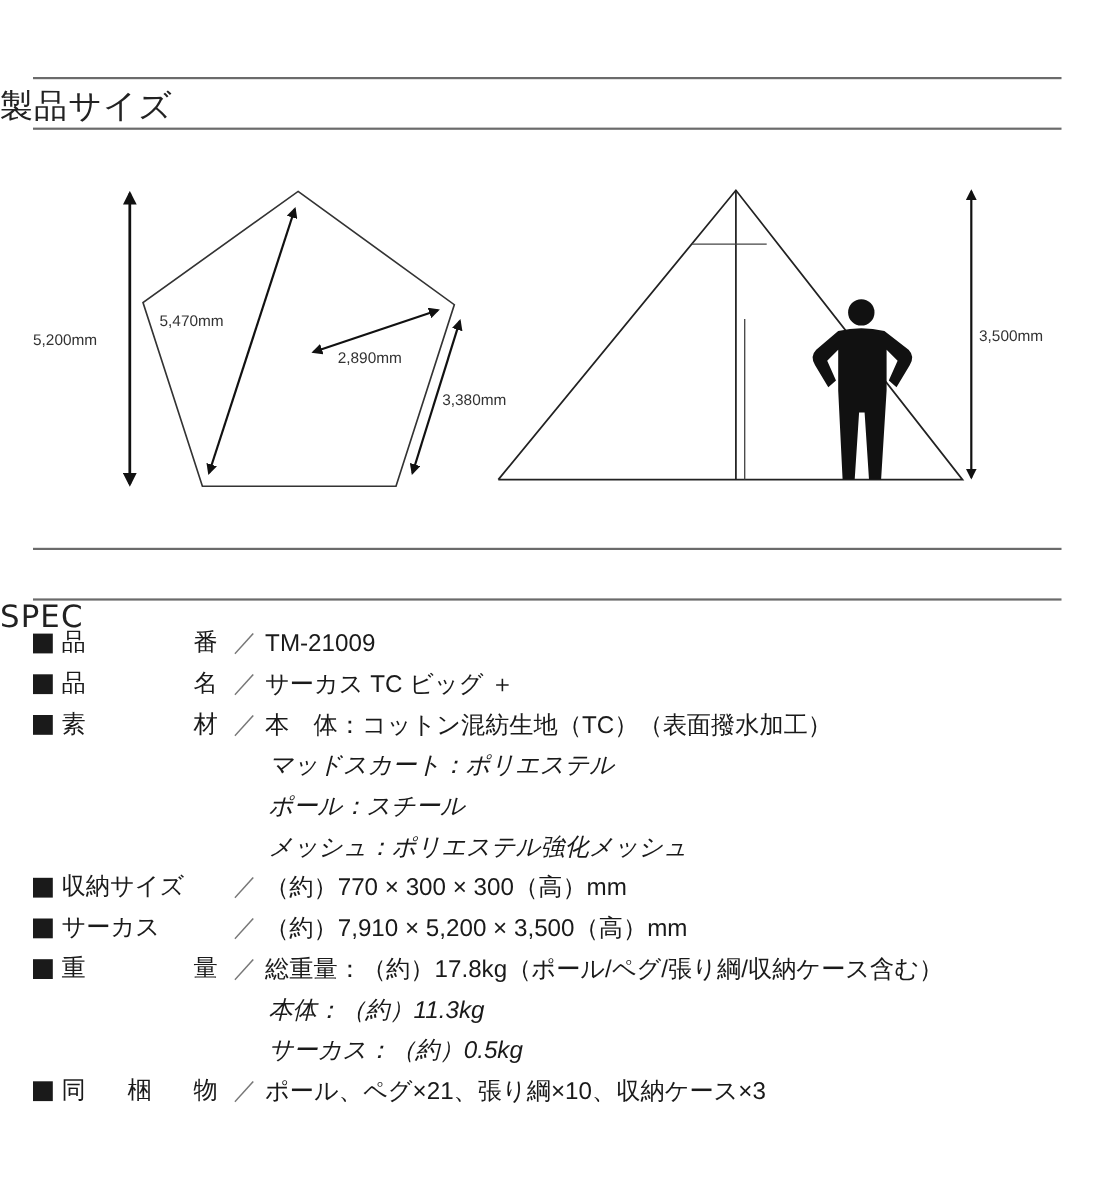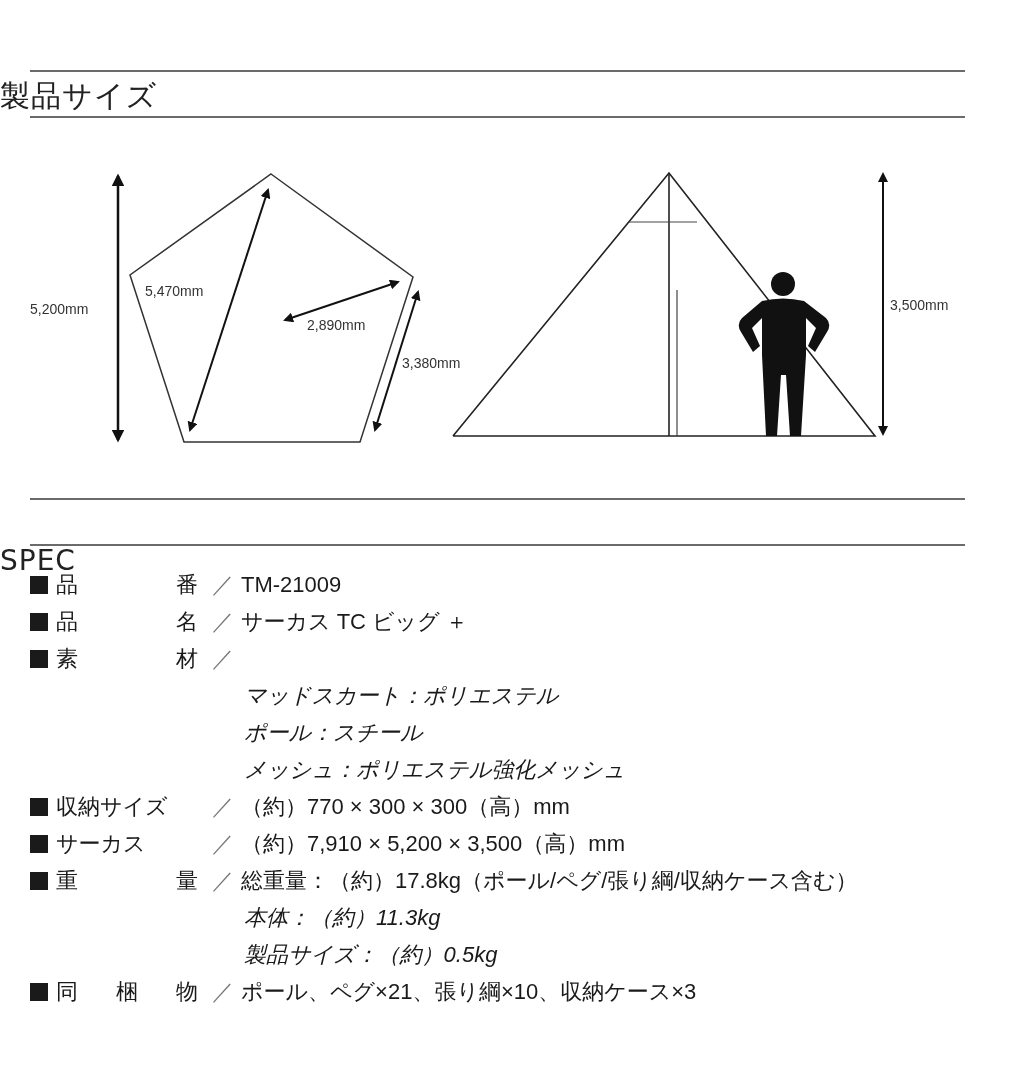--- a/index.html
+++ b/index.html
@@ -85,20 +85,21 @@
     <span class="lc" style="left:146px">名</span>
     <span class="slash">／</span>
     <span class="value">サーカス TC ビッグ ＋</span>
   </div>
 
   <div class="row">
     <span class="sq"></span>
     <span class="lc" style="left:26px">素</span>
     <span class="lc" style="left:146px">材</span>
     <span class="slash">／</span>
+    <span class="value">本　体：コットン混紡生地（TC）（表面撥水加工）</span>
   </div>
   <div class="row cont">
     <span class="value">マッドスカート：ポリエステル</span>
   </div>
   <div class="row cont">
     <span class="value">ポール：スチール</span>
   </div>
   <div class="row cont">
     <span class="value">メッシュ：ポリエステル強化メッシュ</span>
   </div>
@@ -121,21 +122,21 @@
     <span class="sq"></span>
     <span class="lc" style="left:26px">重</span>
     <span class="lc" style="left:146px">量</span>
     <span class="slash">／</span>
     <span class="value">総重量：（約）17.8kg（ポール/ペグ/張り綱/収納ケース含む）</span>
   </div>
   <div class="row cont">
     <span class="value">本体：（約）11.3kg</span>
   </div>
   <div class="row cont">
-    <span class="value">製品サイズ：（約）0.5kg</span>
+    <span class="value">サーカス：（約）0.5kg</span>
   </div>
 
   <div class="row">
     <span class="sq"></span>
     <span class="lc" style="left:26px">同</span>
     <span class="lc" style="left:86px">梱</span>
     <span class="lc" style="left:146px">物</span>
     <span class="slash">／</span>
     <span class="value">ポール、ペグ×21、張り綱×10、収納ケース×3</span>
   </div>

